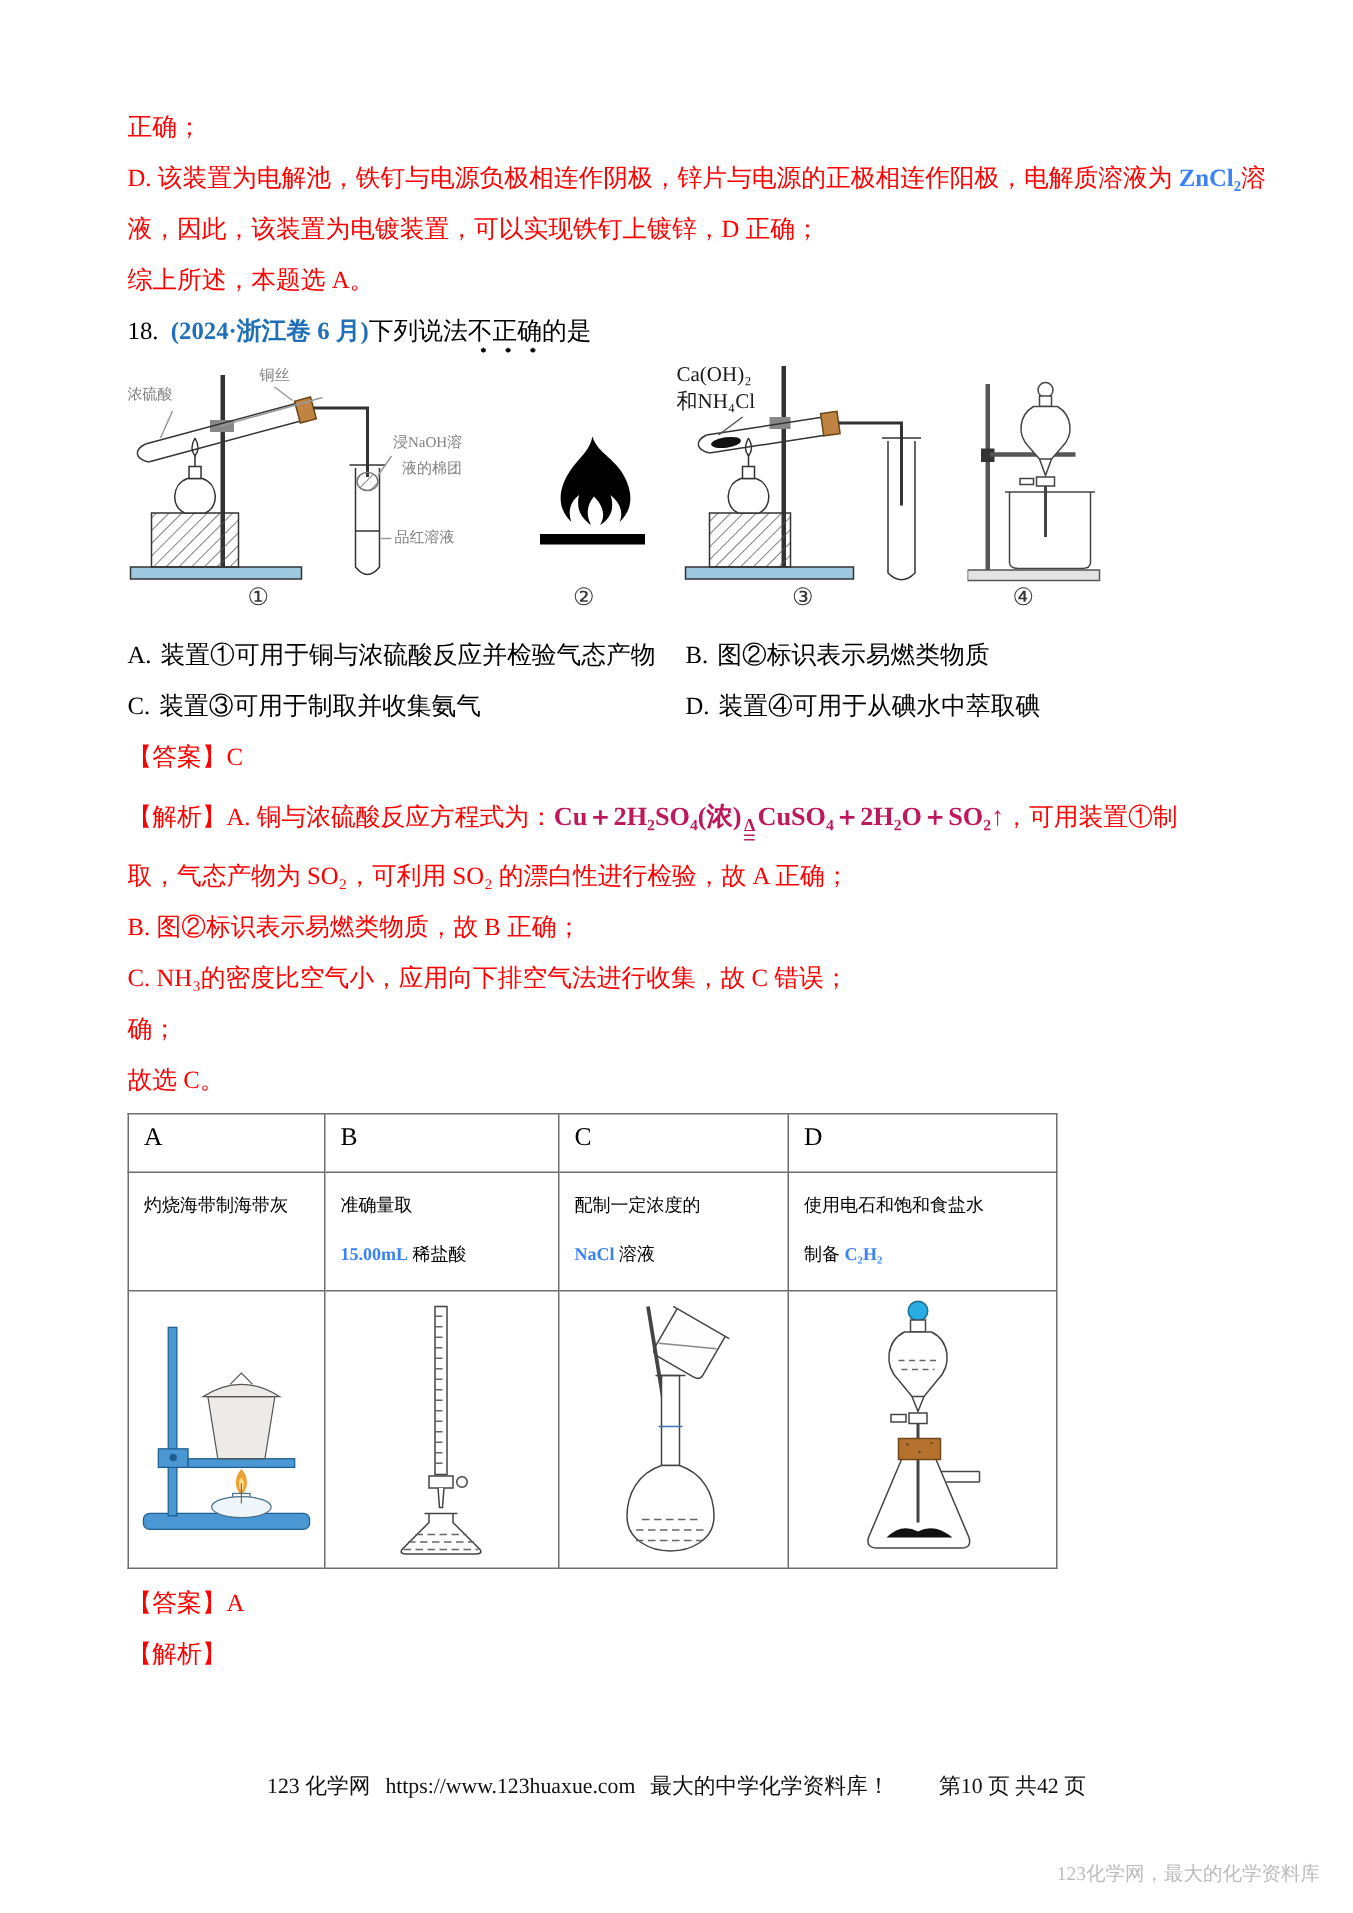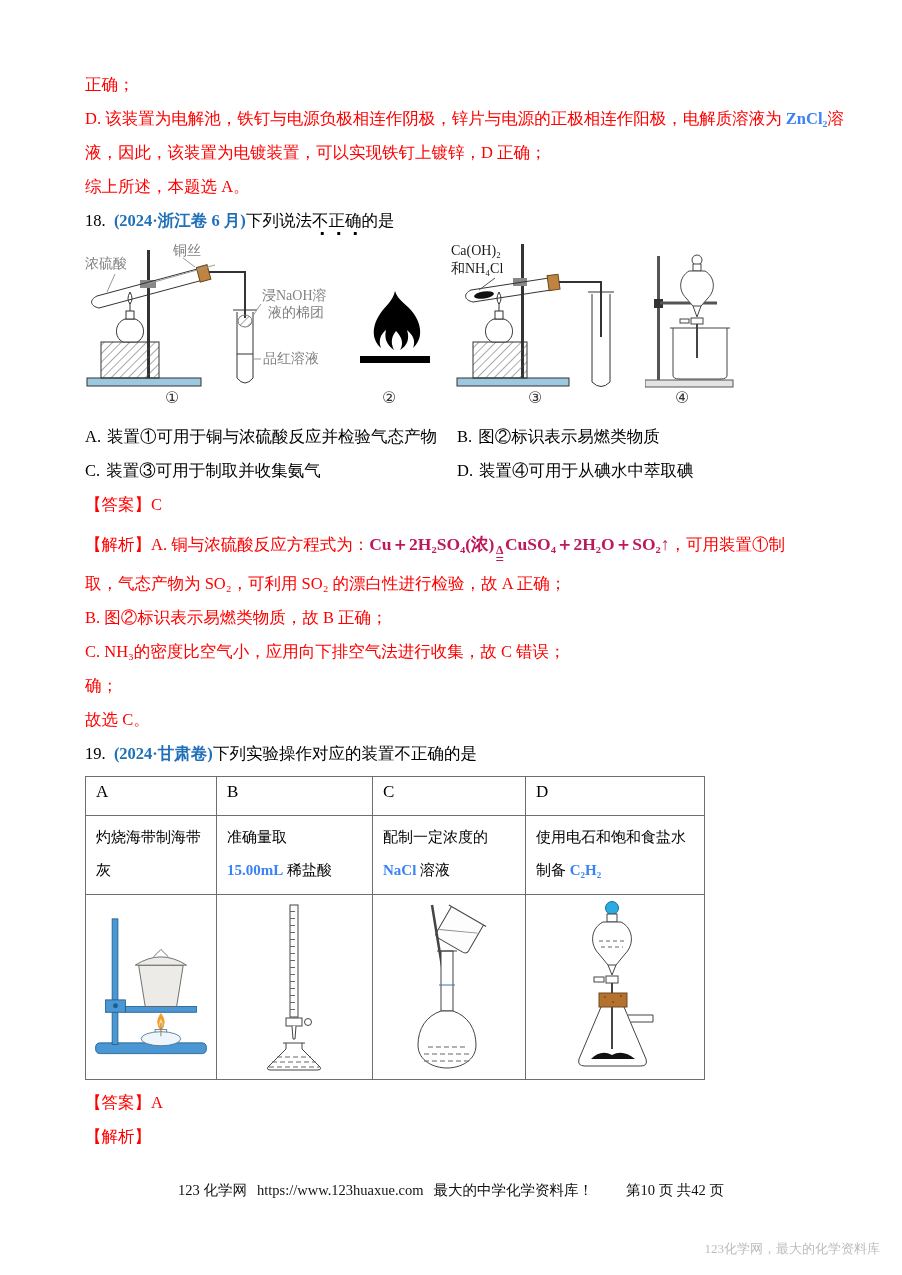--- a/index.html
+++ b/index.html
@@ -9,40 +9,40 @@
   p.line{margin:0;line-height:34px;font-size:16.5px;white-space:nowrap;}
   .red{color:#fe0000;}
   .blue{color:#1f70b8;font-weight:bold;}
   .formula{font-weight:bold;color:#3b82f6;font-family:"Liberation Serif","DejaVu Serif",serif;}
   .emph-dots{background-image:radial-gradient(circle,#000 1.5px,transparent 1.7px);
              background-size:16.5px 5px;background-repeat:repeat-x;background-position:2px 100%;
              padding-bottom:6px;}
   
   .figures{position:relative;height:170px;margin-top:4px;}
   .fig{position:absolute;}
-  .fig-label{position:absolute;font-size:14px;color:#828282;line-height:17px;white-space:nowrap;}
+  .fig-label{position:absolute;font-size:10px;color:#828282;line-height:17px;white-space:nowrap;}
   .fig-label.dark{color:#1a1a1a;font-size:14px;}
   .fig-caption{position:absolute;top:146px;font-size:16px;color:#333;
                font-family:"DejaVu Sans","Liberation Sans",sans-serif;}
   
   .opt-row{display:flex;font-size:16.5px;line-height:34px;}
   .opt-key{margin-right:6px;}
   .opt{width:372px;white-space:nowrap;display:flex;}
   .opt.second{width:auto;}
   
   .eq{font-weight:bold;font-size:17.5px;color:#be185d;white-space:nowrap;}
   .eq-cond{display:inline-flex;flex-direction:column;align-items:center;line-height:1;
            vertical-align:-4px;margin:0 1px;}
   .eq-delta{font-size:12px;font-weight:bold;}
   .eq-sign{font-size:15px;font-weight:bold;margin-top:-4px;}
   
   .qtable{border-collapse:collapse;margin-top:5px;}
   .qtable td{border:1px solid #6e6e6e;vertical-align:top;}
   .th-cell{height:28px;padding:5px 10px;font-size:17px;}
-  .desc-cell{padding:5px 10px 0 10px;font-size:15px;line-height:33px;height:73px;}
+  .desc-cell{padding:5px 10px 0 10px;font-size:12px;line-height:33px;height:73px;}
   .dline{display:block;white-space:nowrap;}
   .app-cell{height:180px;text-align:center;vertical-align:middle !important;padding:2px;}
   
   .footer{position:absolute;left:0;top:1181px;width:100%;text-align:center;font-size:14.5px;color:#111;}
   .footer span{margin:0 5px;}
   .footer .pageinfo{margin-left:28px;}
   .watermark{position:absolute;right:22px;top:1240px;font-size:13px;color:#bcbcbc;margin-left:32px;}
 </style>
 </head>
 <body>
@@ -182,21 +182,20 @@
     <p class="line red" style="line-height:44px"><span>【解析】</span><span>A. 铜与浓硫酸反应方程式为：</span><span class="eq"><span>Cu＋2H₂SO₄(浓)</span><span class="eq-cond">
             <span class="eq-delta">Δ</span>
             <span class="eq-sign">=</span>
           </span><span>CuSO₄＋2H₂O＋SO₂↑</span></span><span>，可用装置①制</span></p>
     <p class="line red">取，气态产物为 SO₂，可利用 SO₂ 的漂白性进行检验，故 A 正确；</p>
     <p class="line red">B. 图②标识表示易燃类物质，故 B 正确；</p>
     <p class="line red">C. NH₃的密度比空气小，应用向下排空气法进行收集，故 C 错误；</p>
     <p class="line red">确；</p>
     <p class="line red">故选 C。</p>
 
-    <p class="line"><span>19.</span>&nbsp;&nbsp;<span class="blue">(2024·甘肃卷)</span><span>下列实验操作对应的装置不正确的是</span></p>
 
     <table class="qtable">
       <colgroup>
           <col style="width:131px">
           <col style="width:156px">
           <col style="width:153px">
           <col style="width:179px">
         </colgroup>
       <tbody>
         <tr>

